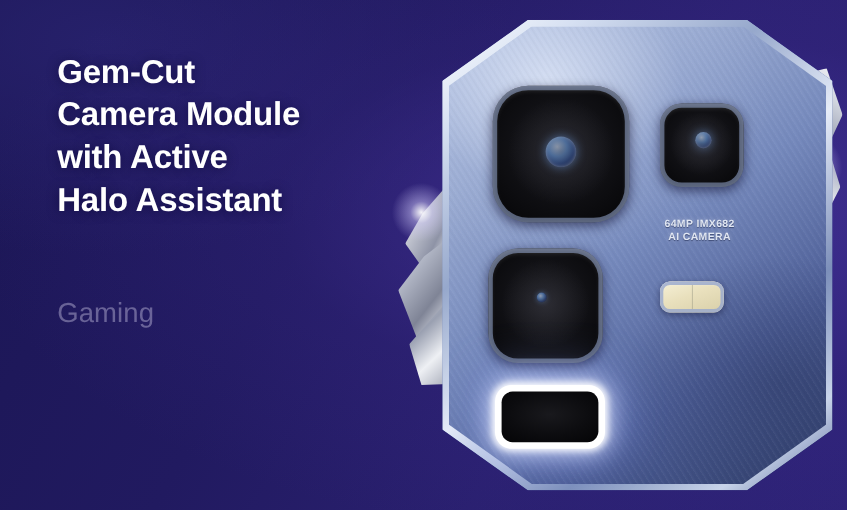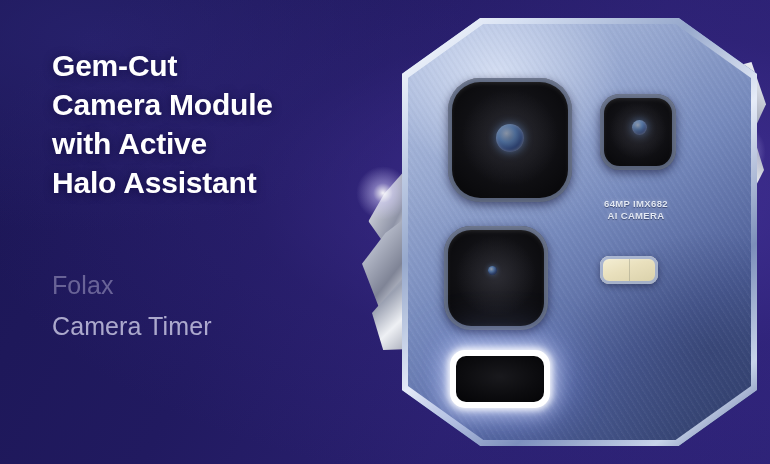--- a/index.html
+++ b/index.html
@@ -249,20 +249,17 @@
     </div>
   </div>
 
   <div id="headline">Gem-Cut
 Camera Module
 with Active
 Halo Assistant</div>
 
   <div id="feature-list">
     <div class="feat-row dim">
-      <span>Folax</span>
-    </div>
-    <div class="feat-row mid">
-      <span>Camera Timer</span>
+      <span>Gaming</span>
     </div>
   </div>
 
 </div>
 
 </body></html>

